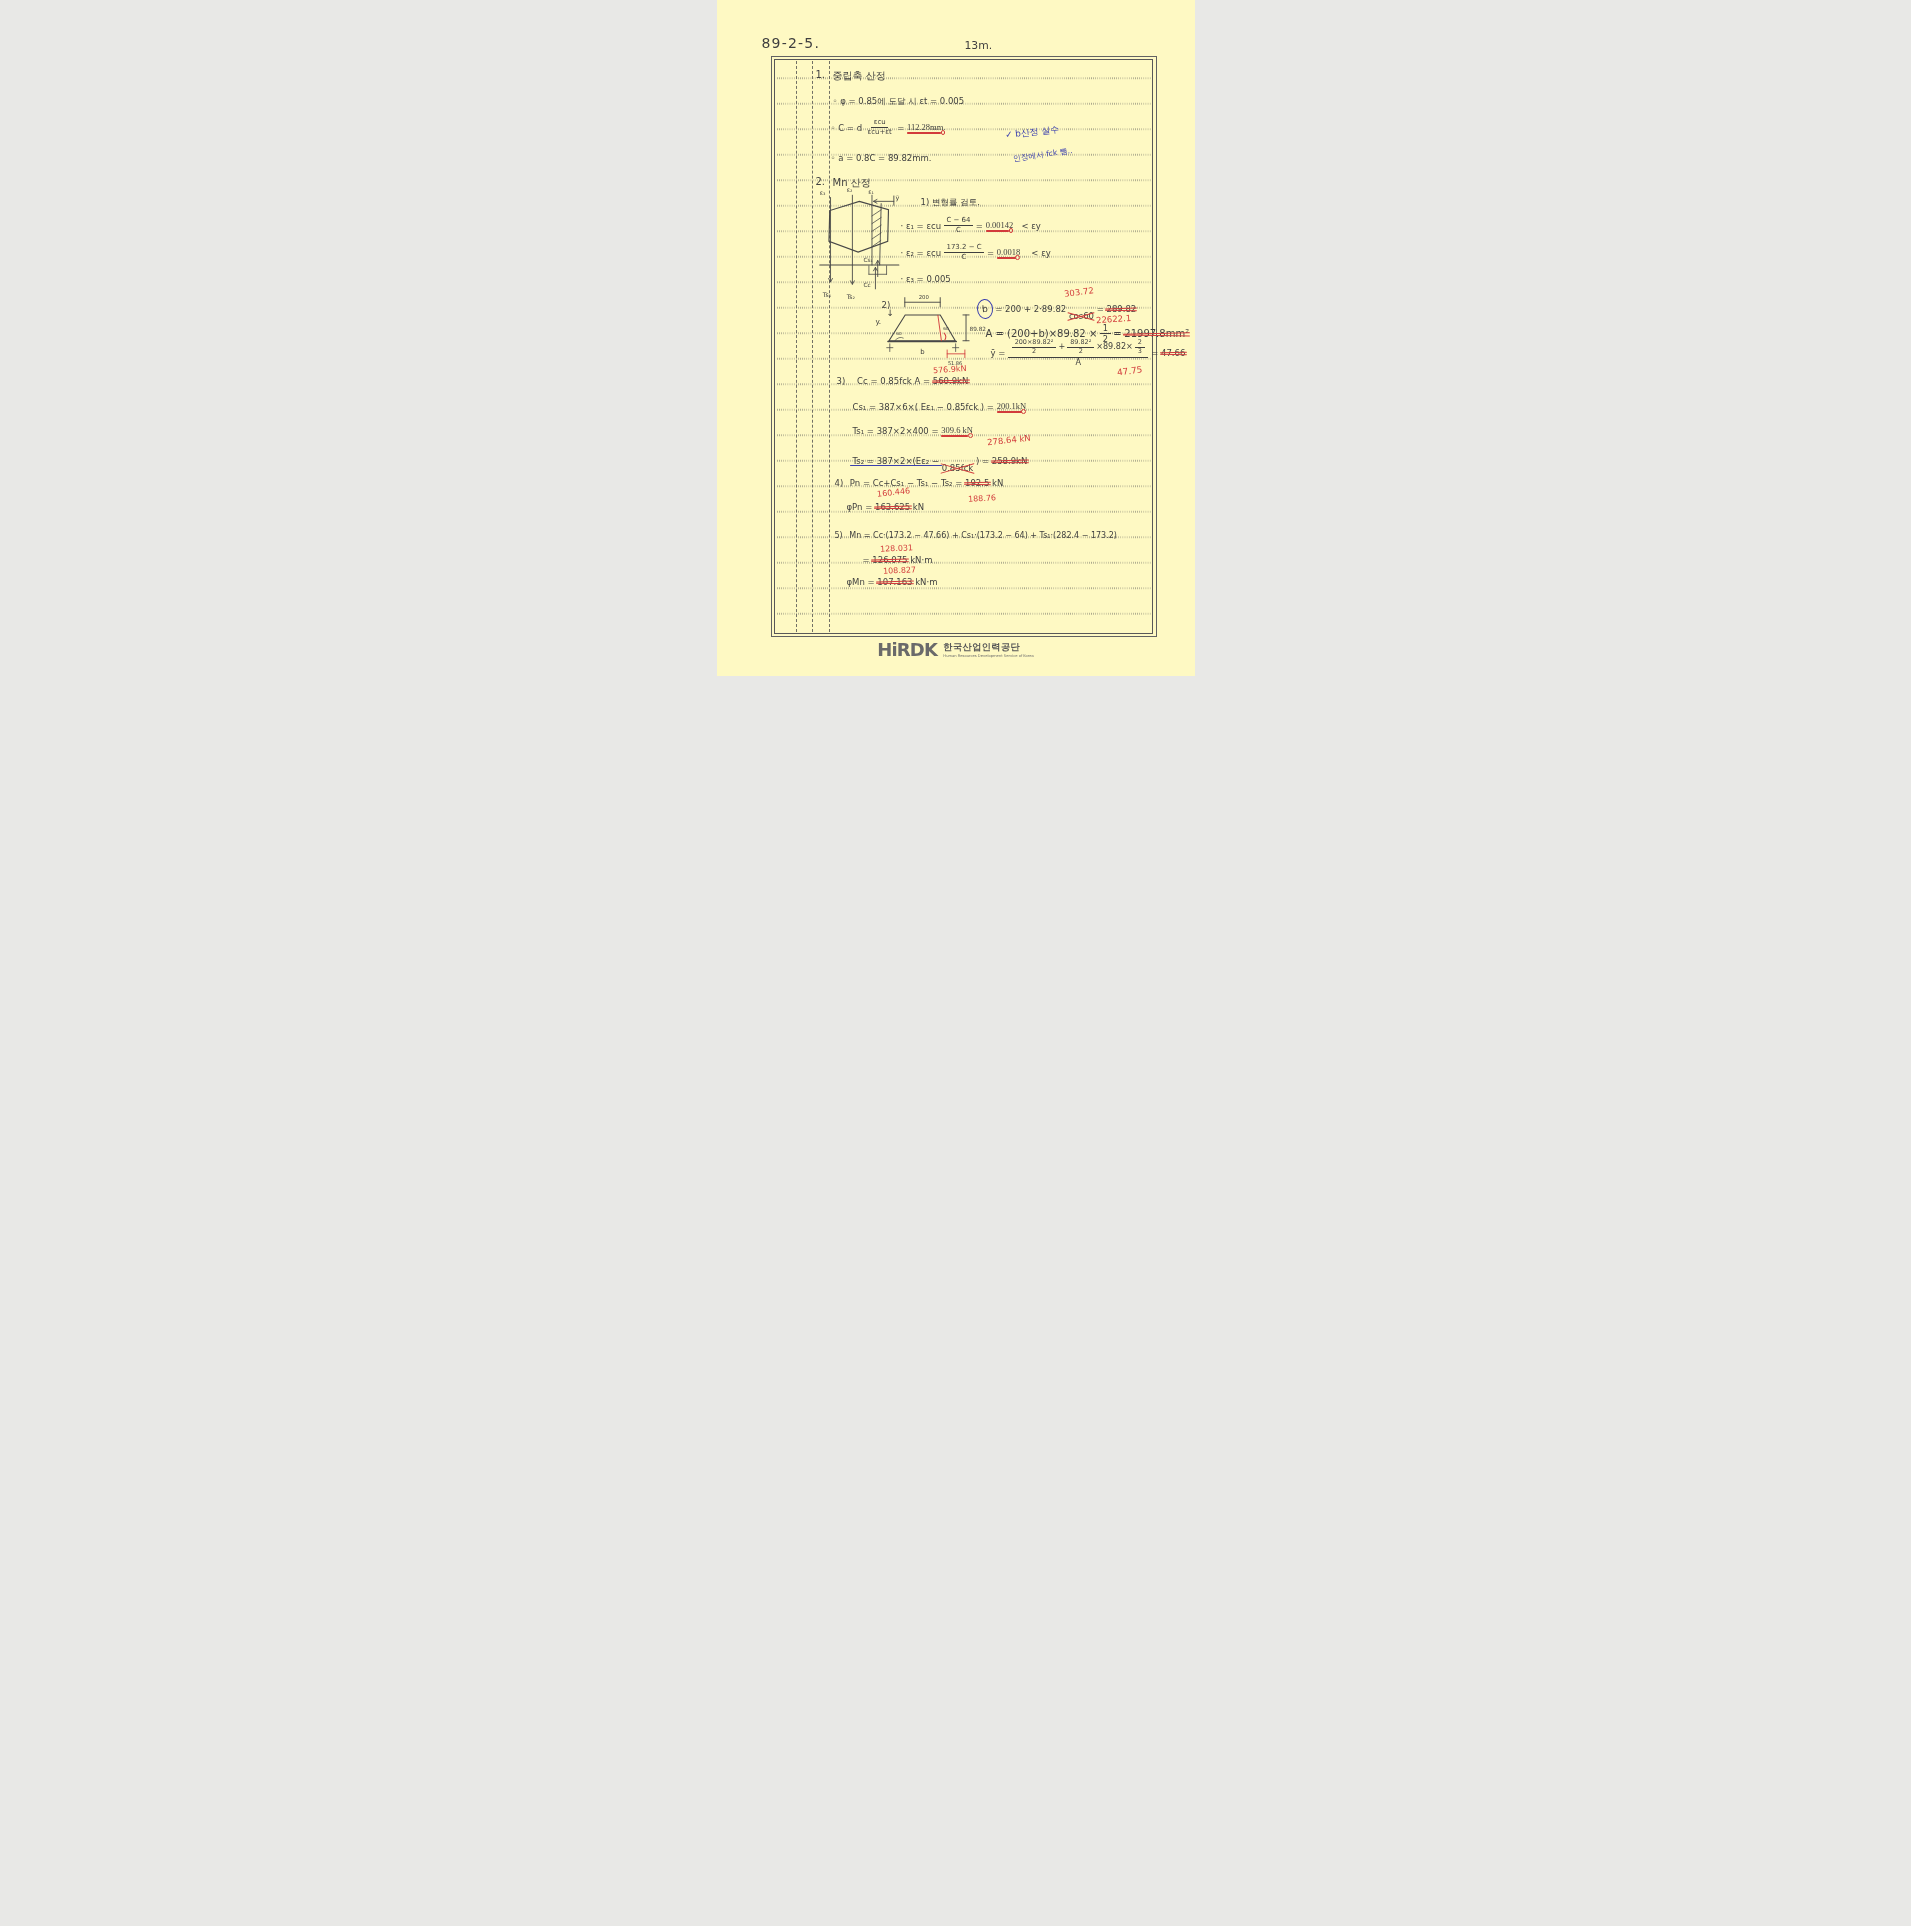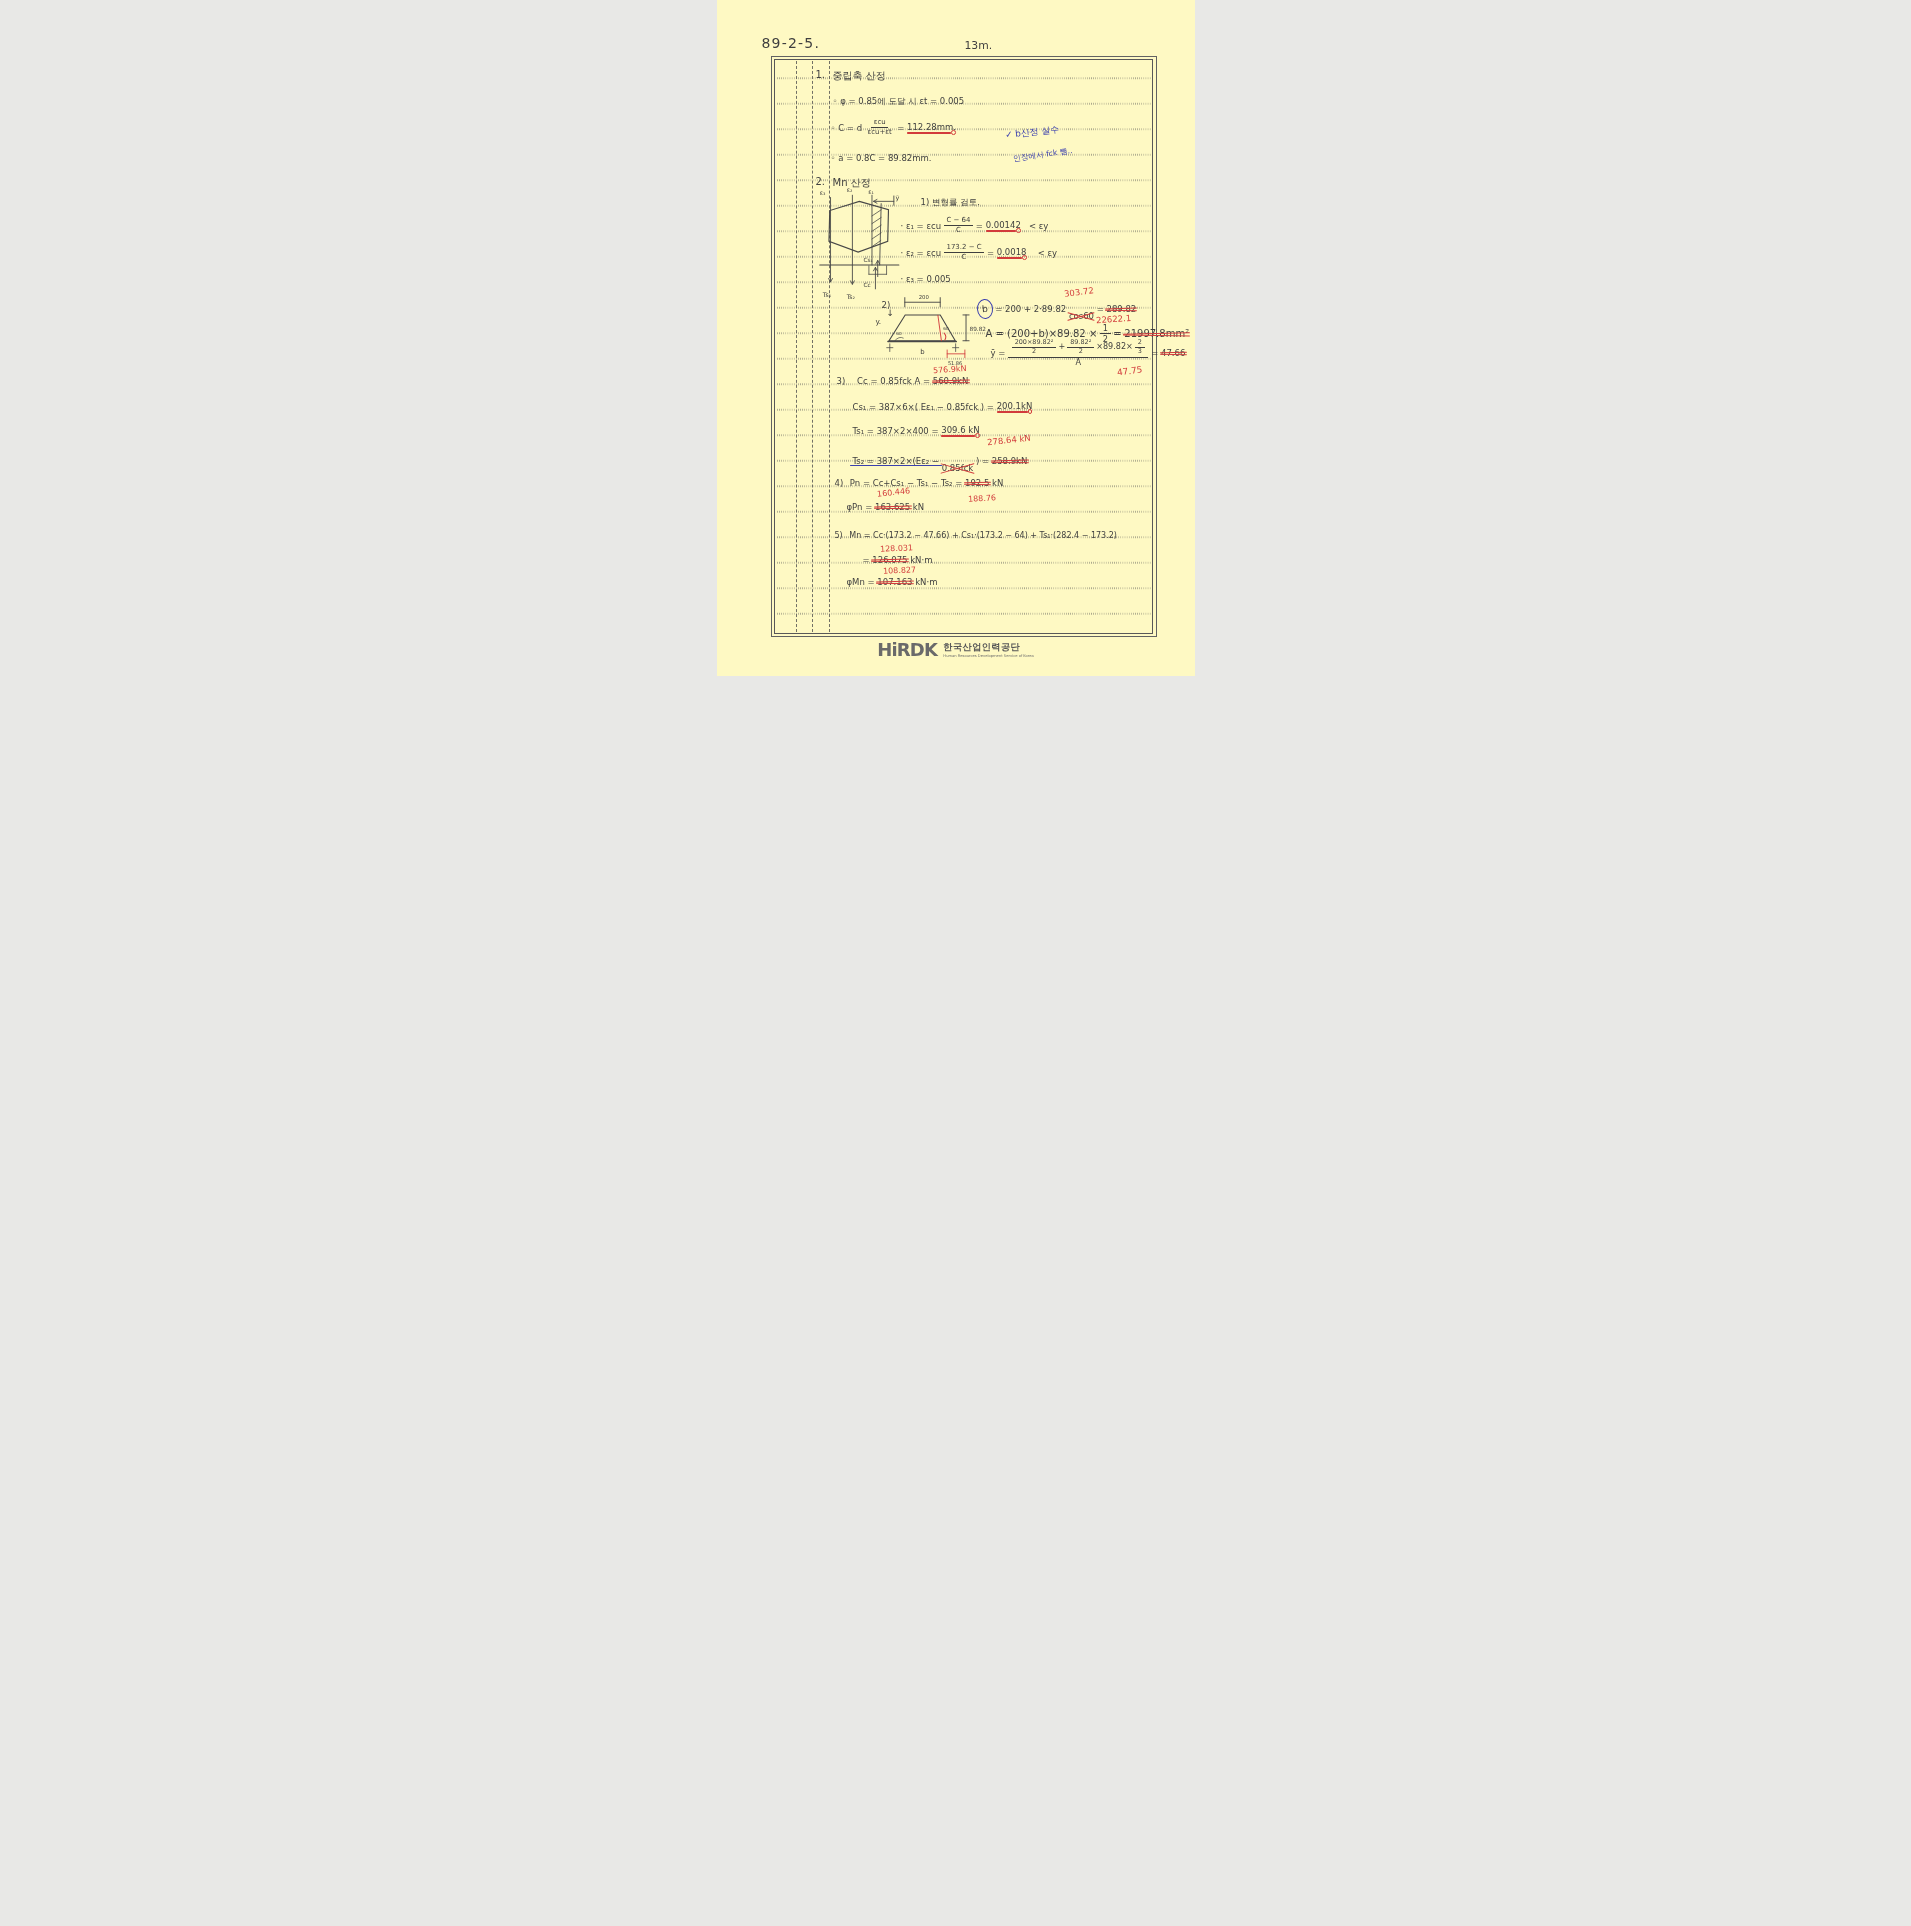--- a/index.html
+++ b/index.html
@@ -25,21 +25,21 @@
   .strike{position:relative;display:inline-block;}
   .strike::before,.strike::after{content:"";position:absolute;left:-1.2px;right:-1.2px;height:1.2px;
     background:#d23b3b;border-radius:0.8px;}
   .strike::before{top:42%;transform:rotate(-1.5deg);}
   .strike::after{top:63%;transform:rotate(1deg);}
   .xover{position:relative;display:inline-block;margin-top:15px;}
   .xover::before,.xover::after{content:"";position:absolute;left:-1.5px;right:-1.5px;top:48%;height:1.3px;
     background:#d23b3b;border-radius:0.8px;}
   .xover::before{transform:rotate(16deg);}
   .xover::after{transform:rotate(-16deg);}
-  .redline{position:relative;display:inline-block;padding-bottom:1.2px;}
+  .redline{position:relative;display:inline-block;padding-bottom:1.2px;font-family:Liberation Serif, serif;}
   .redline::before{content:"";position:absolute;left:0;right:4.6px;bottom:-0.4px;height:1.2px;
     background:#d23b3b;border-radius:0.8px;}
   .redline::after{content:"";position:absolute;right:0;bottom:-1.5px;width:2.7px;height:2.7px;
     border:0.8px solid #d23b3b;border-radius:50%;}
   .fix{position:absolute;color:#d23b3b;font-size:8px;white-space:nowrap;}
   .note{position:absolute;color:#3a3fae;font-size:8px;white-space:nowrap;}
   .circb{display:inline-flex;align-items:center;justify-content:center;width:14px;height:17.7px;
     border:1.2px solid #3a3fae;border-radius:50%;transform:rotate(-5deg);font-size:9.2px;color:#3f3f3f;}
   .blueline{position:absolute;height:1.3px;background:#3a3fae;border-radius:0.8px;}
   svg text{font-family:"DejaVu Sans",sans-serif;fill:#3f3f3f;}

